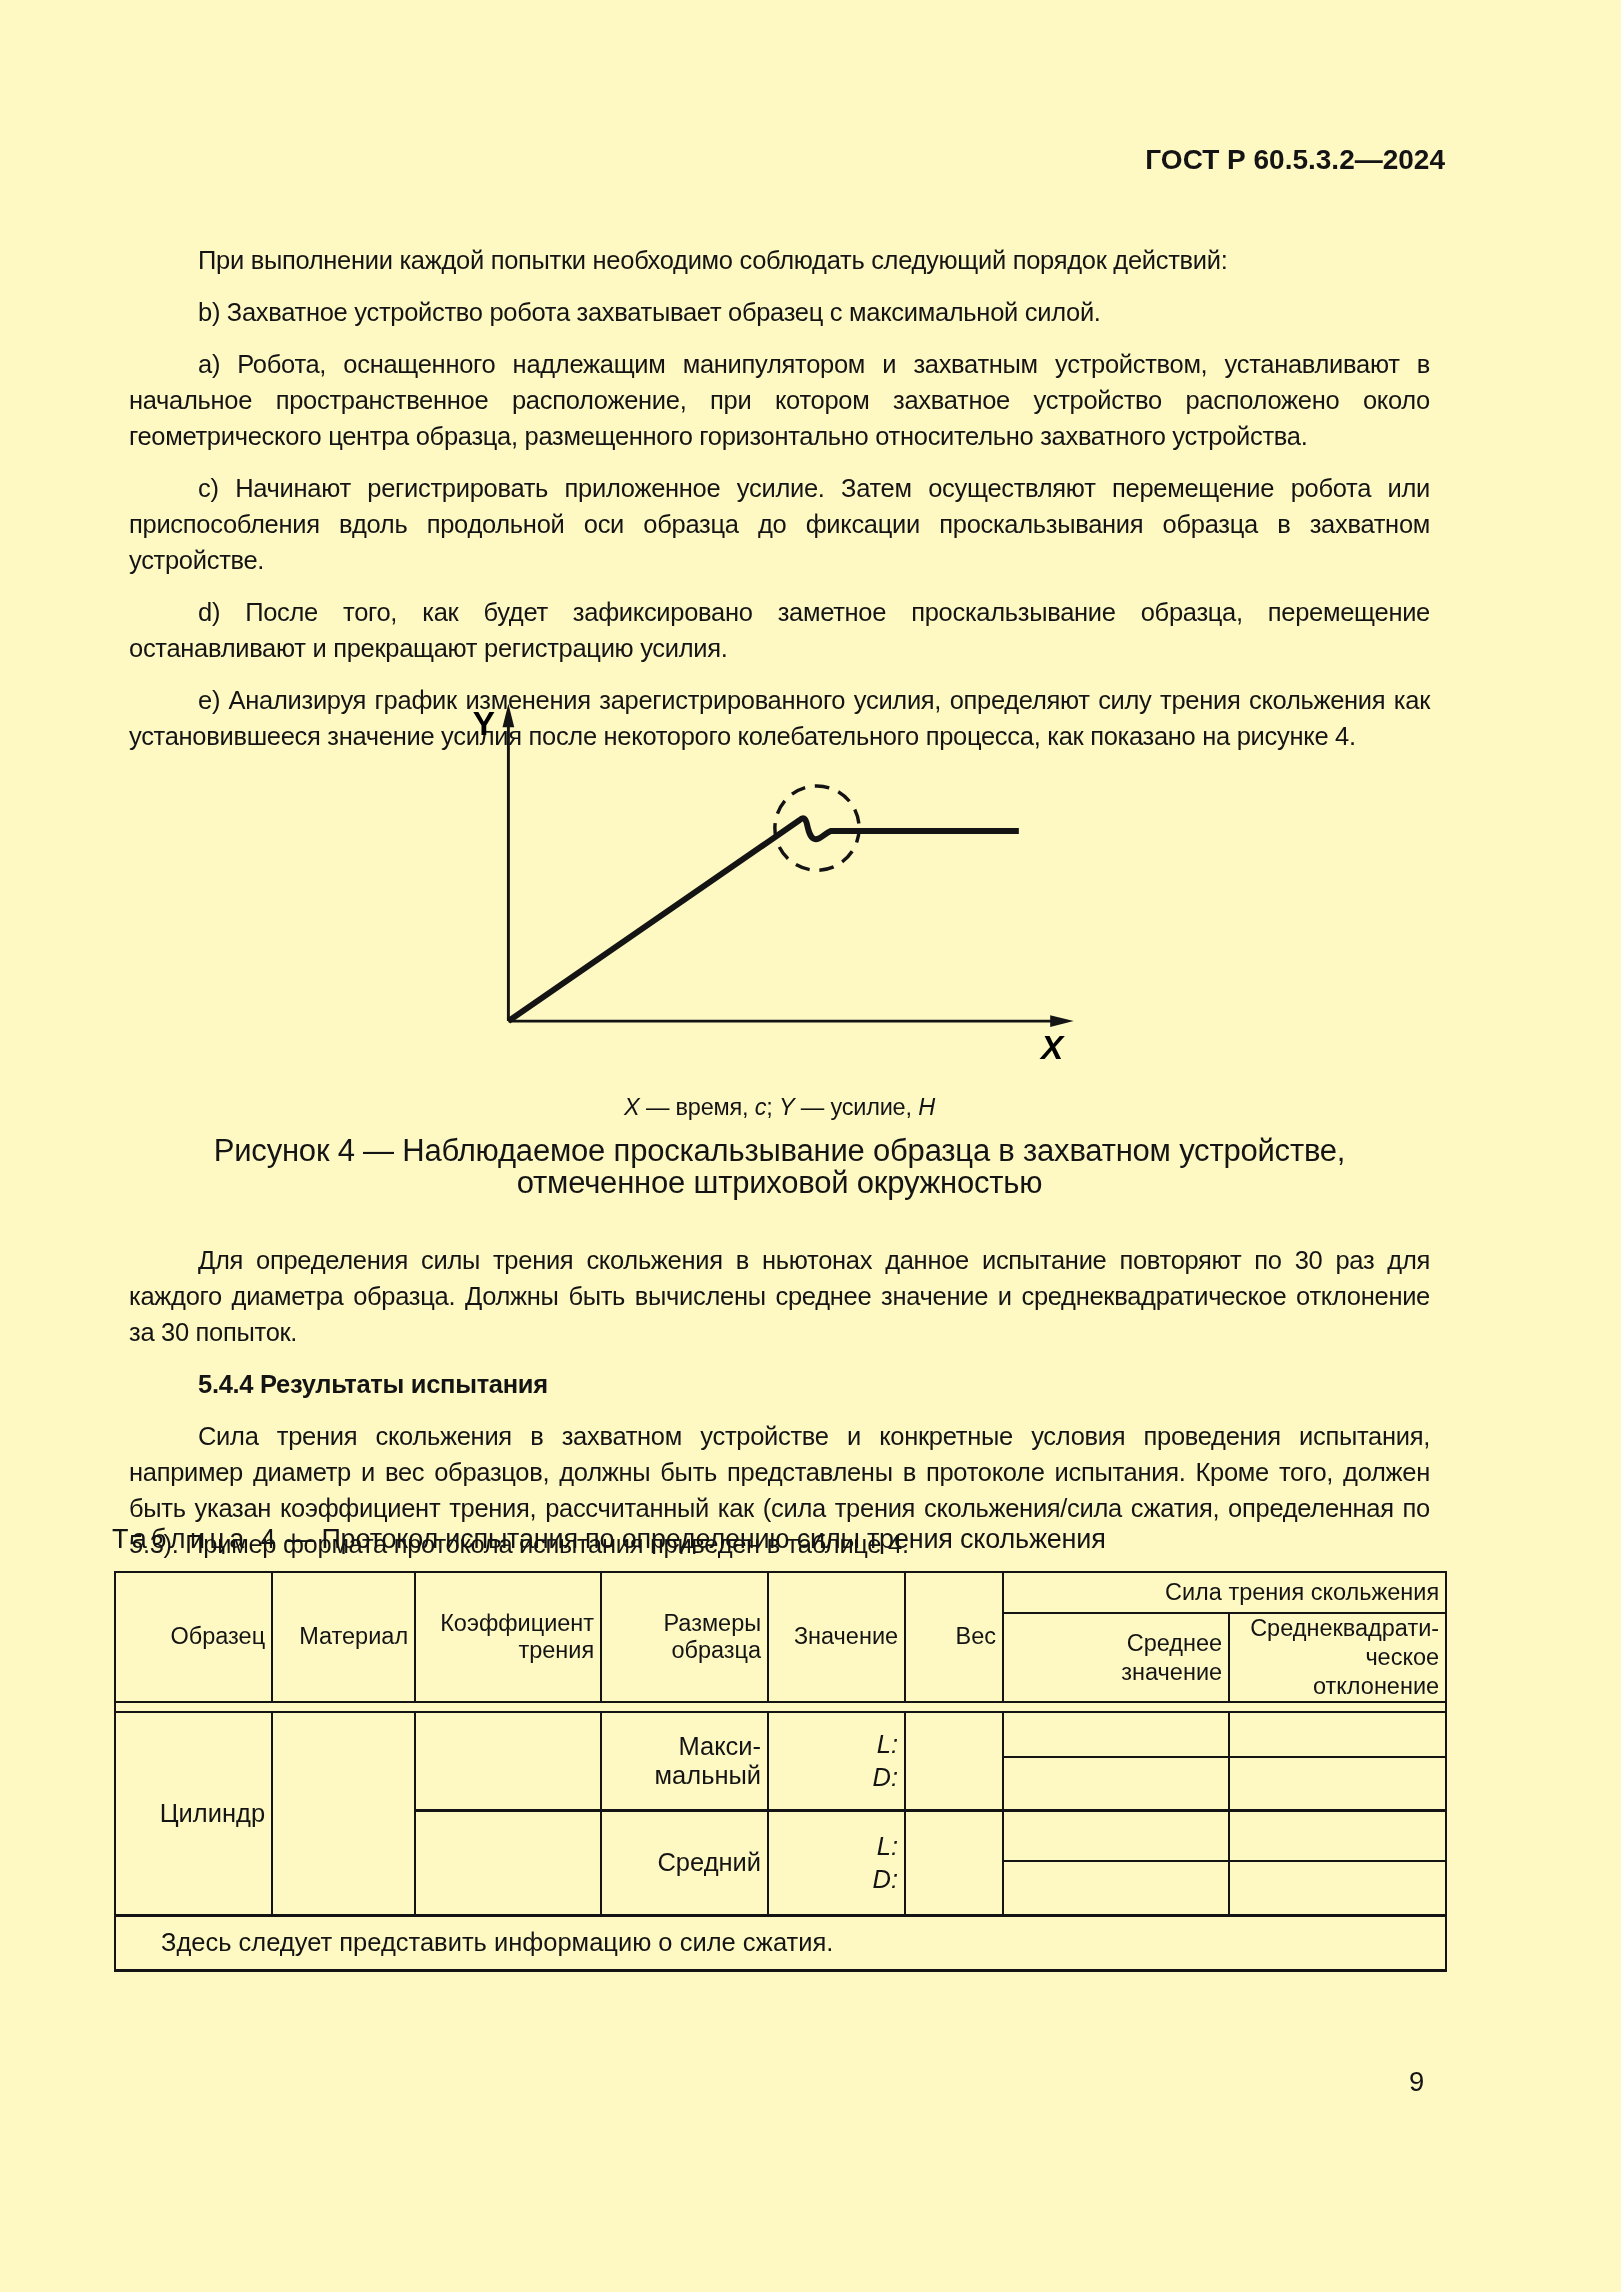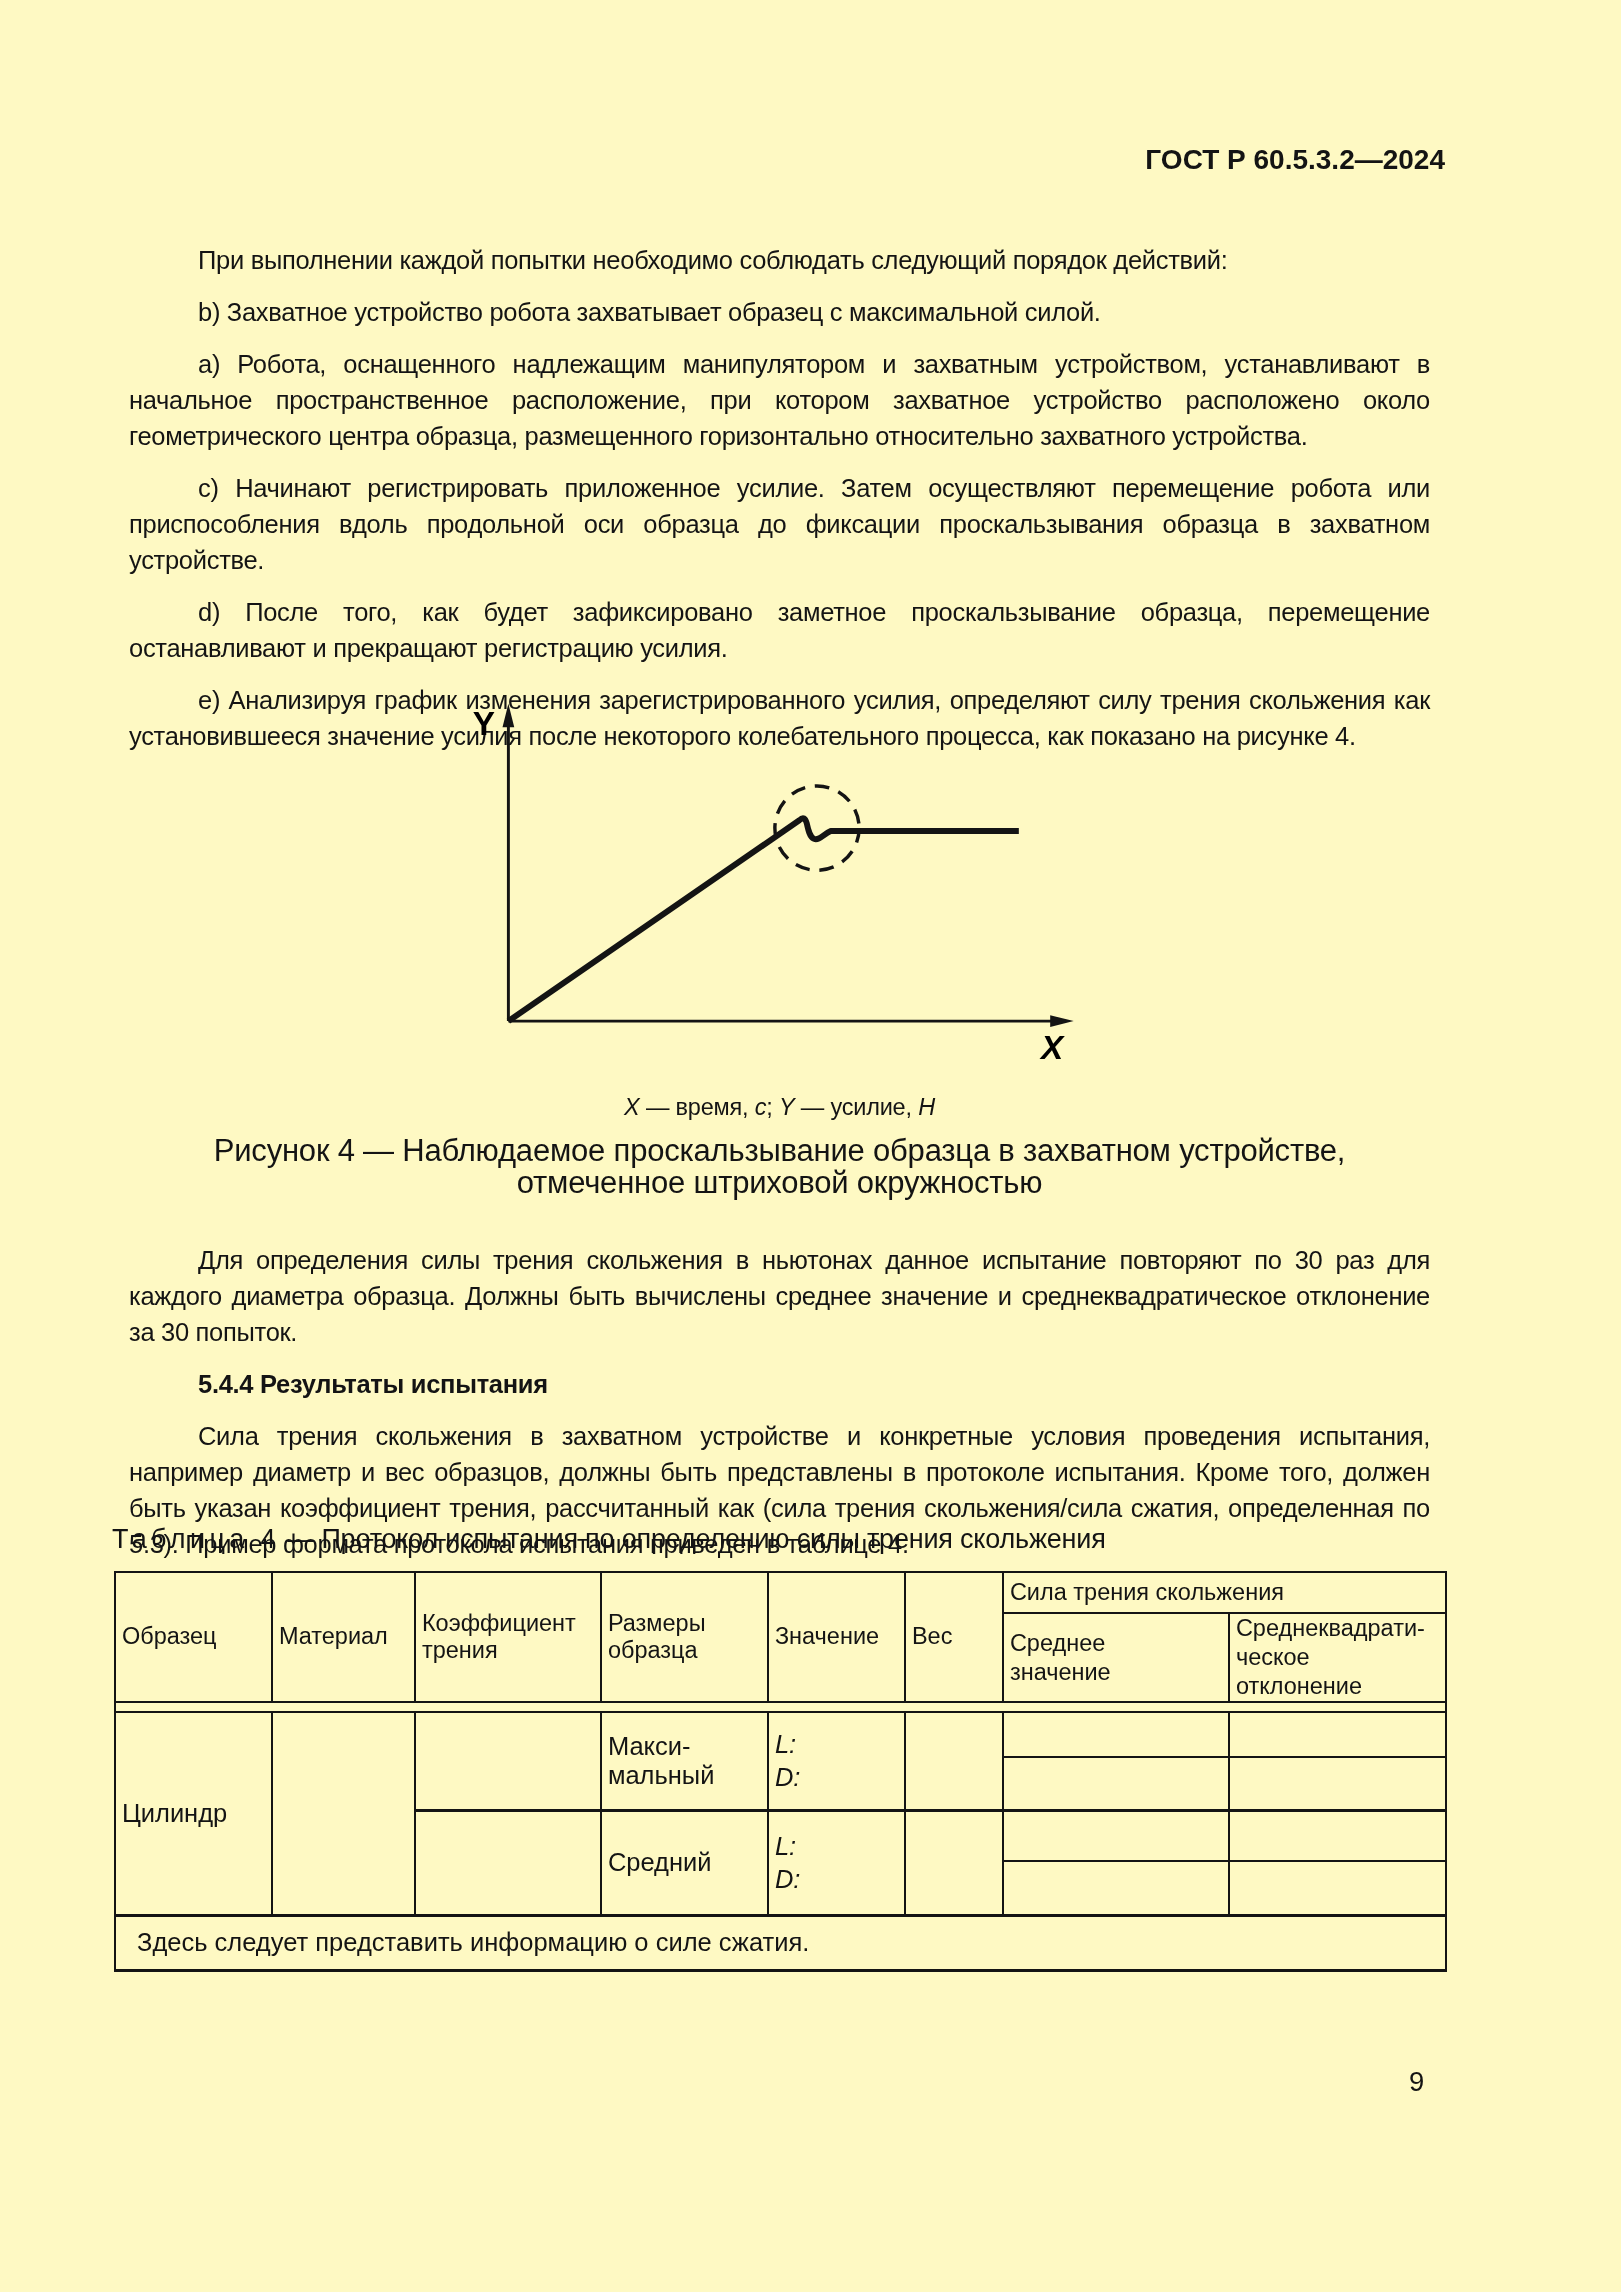--- a/index.html
+++ b/index.html
@@ -42,21 +42,21 @@
     font-size:27px; letter-spacing:-0.2px;
   }
   .table-caption .spaced { letter-spacing:4.4px; }
   table.report {
     position:absolute; top:1571px; left:114px;
     width:1331px; border-collapse:collapse; table-layout:fixed;
     border:2.9px solid #141414;
   }
   table.report th, table.report td {
     border:2px solid #141414;
-    text-align:left; vertical-align:middle;
+    text-align:right; vertical-align:middle;
     padding:0 5.9px; font-weight:normal;
     overflow:hidden;
   }
   table.report thead th { font-size:23.5px; line-height:27.4px; }
   table.report tbody td { font-size:25.5px; line-height:29px; }
   tr.head-r1 th { height:39px; }
   tr.head-r2 th { height:67px; }
   th.sliding-group { border-bottom:3.9px solid #141414; }
   thead th { border-bottom:2.9px solid #141414; }
   tr.spacer td {
@@ -68,21 +68,21 @@
   tr.body-r2 td { height:51px; }
   tr.body-r3 td { height:48px; }
   tr.body-r4 td { height:52px; }
   td.div-below { border-bottom:3.9px solid #141414; }
   tr.body-r3 td { border-top:3.9px solid #141414; }
   .c-ld { font-style:italic; }
   .c-ld div { line-height:33px; }
   .two-line div { line-height:29px; }
   tfoot td.note-cell {
     height:52px; border-top:3.9px solid #141414; border-bottom:3.9px solid #141414;
-    text-align:left; padding-left:21px; font-size:25.5px;
+    text-align:left; padding-left:45px; font-size:25.5px;
   }
   .page-number {
     position:absolute; left:1409px; top:2066px; font-size:27.4px;
   }
   svg text { font-family:"Liberation Sans", sans-serif; }
 </style>
 </head>
 <body>
 
 <div class="page">

